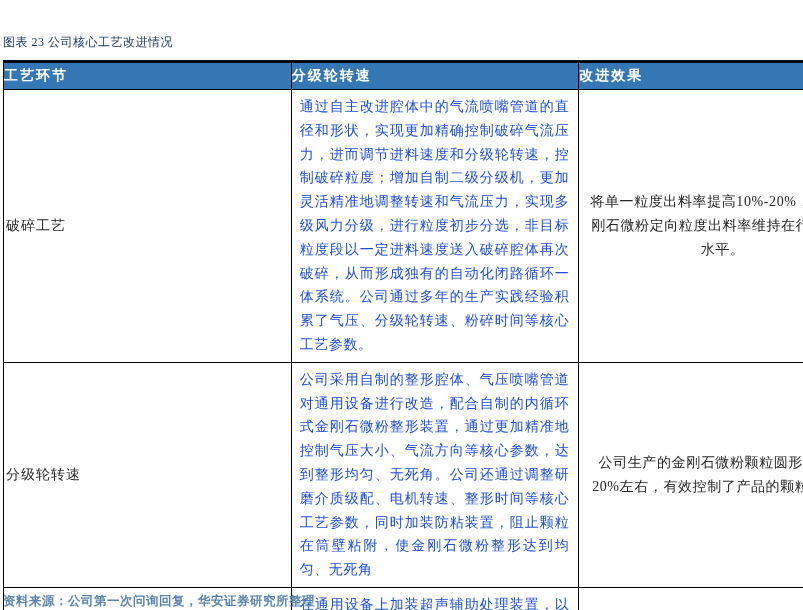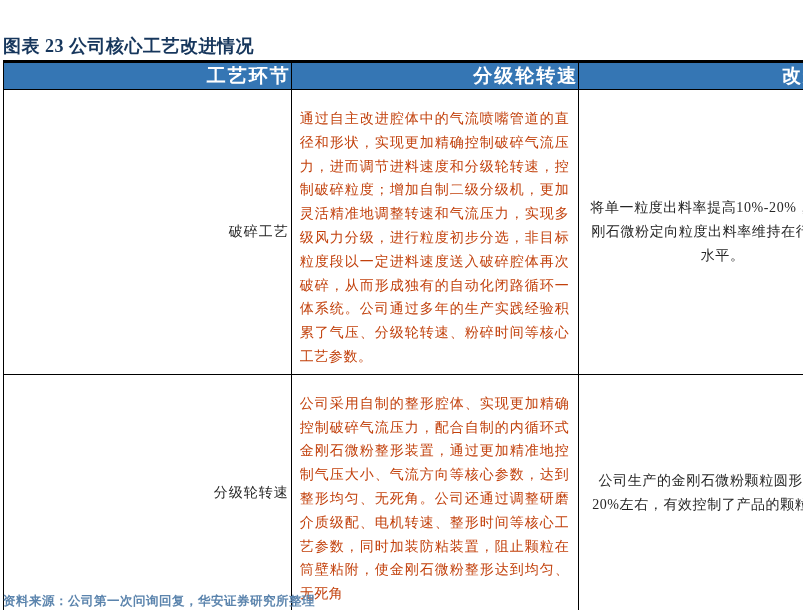--- a/index.html
+++ b/index.html
@@ -3,44 +3,44 @@
 <meta charset="utf-8">
 <style>
   html,body { margin:0; padding:0; }
   .screenshot {
     position:relative; width:803px; height:610px; background:#ffffff;
     overflow:hidden;
     font-family:"Liberation Serif","DejaVu Serif",serif;
   }
   .fig-title {
     position:absolute; left:3px; top:34px;
-    font-size:18px; font-weight:bold; color:var(--title_color,#16365c);
+    font-size:12px; font-weight:normal; color:var(--title_color,#16365c);
     letter-spacing:0.5px; white-space:nowrap;
   }
   table.proc-table {
     position:absolute; left:3px; top:60px; width:864px;
     border-collapse:collapse; table-layout:fixed;
   }
   .proc-table th, .proc-table td {
     border:1px solid #000000;
   }
   .proc-table thead th {
     border-top:3px solid #000000;
     background:var(--header_bg,#3576b4); color:#ffffff;
-    font-weight:bold; font-size:19px; height:26px;
-    letter-spacing:2px; text-align:right; padding:0;
+    font-weight:bold; font-size:14px; height:26px;
+    letter-spacing:2px; text-align:left; padding:0;
   }
   .proc-table tbody tr:last-child td { border-bottom:3px solid #000000; }
   td.step {
-    width:68px; text-align:right; vertical-align:middle;
+    width:68px; text-align:left; vertical-align:middle;
     font-size:14px; color:#262626; letter-spacing:1px; padding:0 2px;
   }
   td.imp {
-    width:576px; padding:17px 9px 5px 8px; vertical-align:top;
-    font-size:14px; line-height:23.8px; color:#c2410c;
+    width:576px; padding:5px 9px 5px 8px; vertical-align:top;
+    font-size:14px; line-height:23.8px; color:#1d4ed8;
     text-align:justify; text-justify:inter-character; letter-spacing:0.6px;
   }
   td.eff {
     width:215px; padding:4px 8px; vertical-align:middle;
     font-size:14px; line-height:23.8px; color:#262626;
     text-align:center; letter-spacing:0.6px;
   }
   tr.r1 td { height:142px; }
   tr.r2 td { height:116px; }
   tr.r3 td { height:118px; }
@@ -66,21 +66,21 @@
       </tr>
     </thead>
     <tbody>
       <tr class="r1">
         <td class="step">破碎工艺</td>
         <td class="imp">通过自主改进腔体中的气流喷嘴管道的直径和形状，实现更加精确控制破碎气流压力，进而调节进料速度和分级轮转速，控制破碎粒度；增加自制二级分级机，更加灵活精准地调整转速和气流压力，实现多级风力分级，进行粒度初步分选，非目标粒度段以一定进料速度送入破碎腔体再次破碎，从而形成独有的自动化闭路循环一体系统。公司通过多年的生产实践经验积累了气压、分级轮转速、粉碎时间等核心工艺参数。</td>
         <td class="eff">将单一粒度出料率提高10%-20%，确保金刚石微粉定向粒度出料率维持在行业领先水平。</td>
       </tr>
       <tr class="r2">
         <td class="step">分级轮转速</td>
-        <td class="imp">公司采用自制的整形腔体、实现更加精确控制破碎气流压力，配合自制的内循环式金刚石微粉整形装置，通过更加精准地控制气压大小、气流方向等核心参数，达到整形均匀、无死角。公司还通过调整研磨介质级配、电机转速、整形时间等核心工艺参数，同时加装防粘装置，阻止颗粒在筒壁粘附，使金刚石微粉整形达到均匀、无死角</td>
+        <td class="imp">公司采用自制的整形腔体、气压喷嘴管道对通用设备进行改造，配合自制的内循环式金刚石微粉整形装置，通过更加精准地控制气压大小、气流方向等核心参数，达到整形均匀、无死角。公司还通过调整研磨介质级配、电机转速、整形时间等核心工艺参数，同时加装防粘装置，阻止颗粒在筒壁粘附，使金刚石微粉整形达到均匀、无死角</td>
         <td class="eff">公司生产的金刚石微粉颗粒圆形度提高 20%左右，有效控制了产品的颗粒形貌。</td>
       </tr>
       <tr class="r3">
         <td class="step">提纯工艺</td>
         <td class="imp">在通用设备上加装超声辅助处理装置，以及加酸管、加料罐、取样器等装置，通过调节加热温度、超声功率、频率、超声时间等核心参数，同时进行超声和高温液相氧化处理，实现快速超声剥离金刚石表面吸附的杂质、缩短处理加工时间。公司通过添加独特配方的辅助试剂，结合真空热处理提纯工艺技术，提高除杂效率</td>
         <td class="eff">使产品表面杂质含量降低 20%-30%，从而有效提高产品纯度。</td>
       </tr>
 
     </tbody>
   </table>

